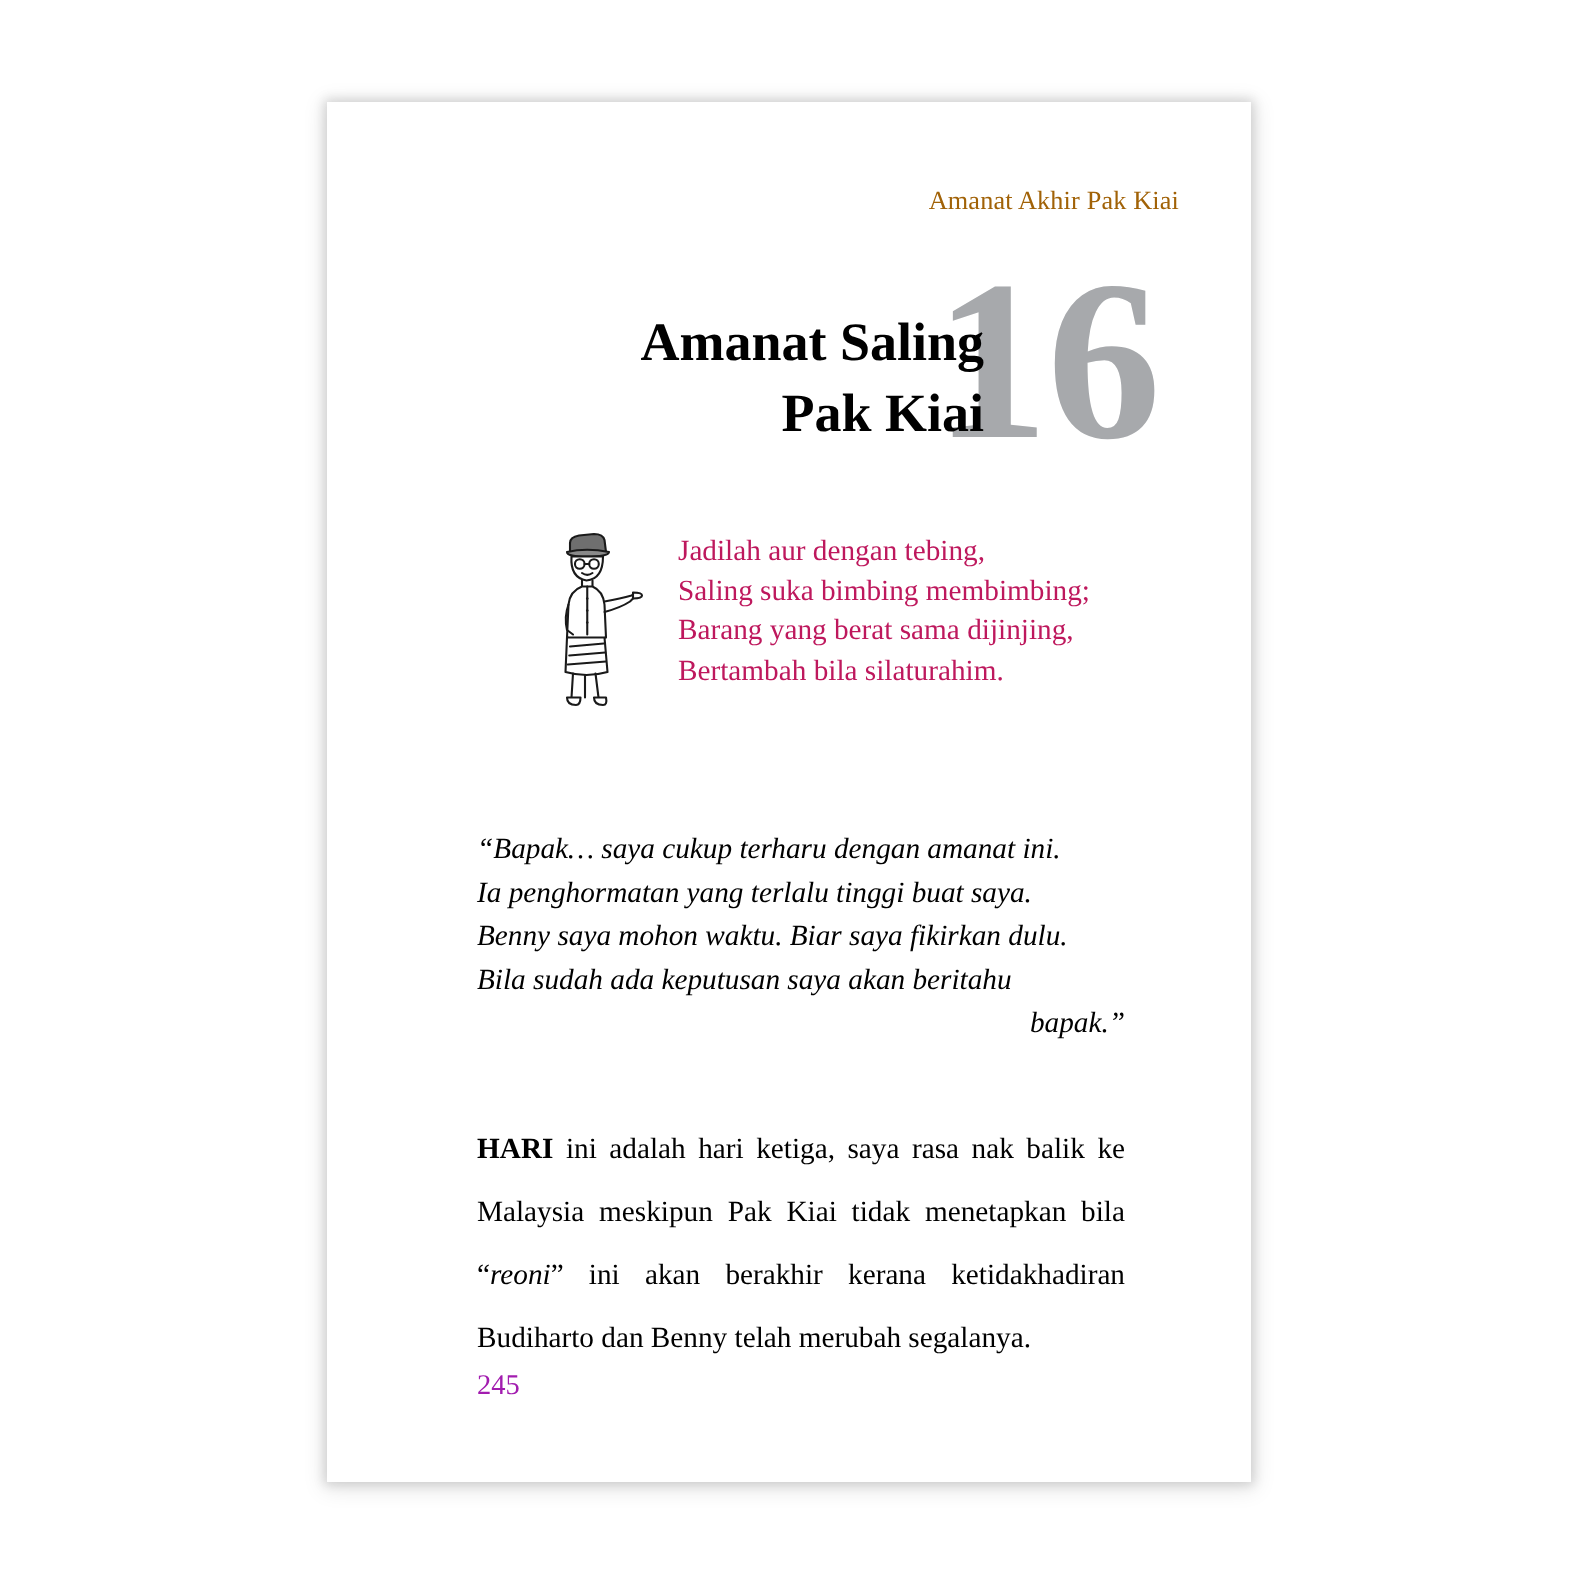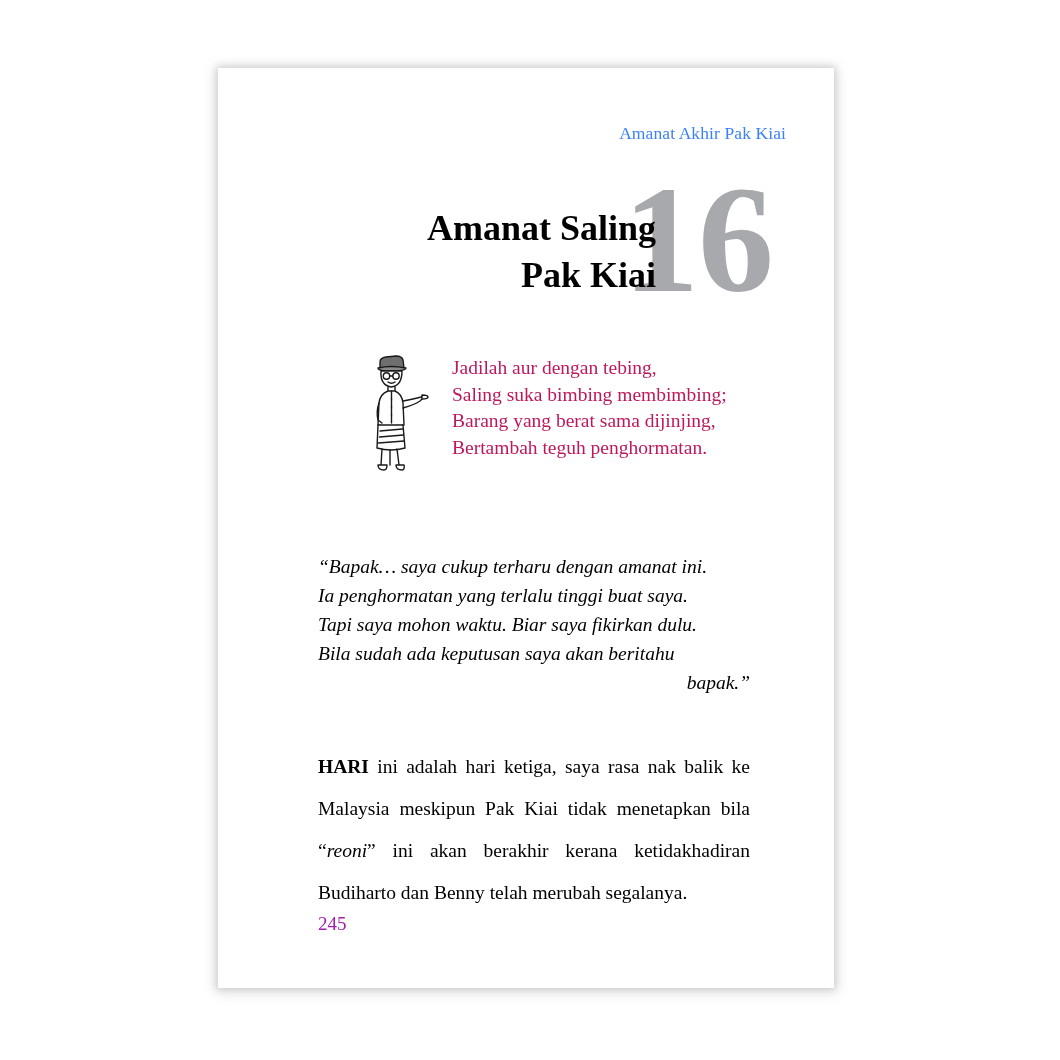--- a/index.html
+++ b/index.html
@@ -35,21 +35,21 @@
     overflow: hidden;
   }
 
   
   .running-head {
     position: absolute;
     right: 48px;
     top: 55px;
     font-size: 17.5px;
     letter-spacing: 0.1px;
-    color: #3b82f6;
+    color: #a16207;
     text-align: right;
     white-space: nowrap;
   }
 
   
   .chapter-block {
     position: absolute;
     left: 48px;
     top: 120px;
     width: 520px;
@@ -206,28 +206,28 @@
 
           <path d="M12 112 Q12 117 18 117 Q21 117 21 112 Z" fill="#ffffff"></path>
           <path d="M30 112 Q30 117 36 117 Q39 117 38 112 Z" fill="#ffffff"></path>
         </g>
       </svg>
     </div>
     <div class="verse">
       <div>Jadilah aur dengan tebing,</div>
       <div>Saling suka bimbing membimbing;</div>
       <div>Barang yang berat sama dijinjing,</div>
-      <div>Bertambah teguh penghormatan.</div>
+      <div>Bertambah bila silaturahim.</div>
     </div>
   </div>
 
   <div class="pullquote">
     <div>“Bapak… saya cukup terharu dengan amanat ini.</div>
     <div>Ia penghormatan yang terlalu tinggi buat saya.</div>
-    <div>Tapi saya mohon waktu. Biar saya fikirkan dulu.</div>
+    <div>Benny saya mohon waktu. Biar saya fikirkan dulu.</div>
     <div>Bila sudah ada keputusan saya akan beritahu</div>
     <div class="last">bapak.”</div>
   </div>
 
   <div class="body-text"><span class="dropcaps">HARI</span><span> ini adalah hari ketiga, saya rasa nak balik ke Malaysia meskipun Pak Kiai tidak menetapkan bila “</span><em class="quoteword">reoni</em><span>” ini akan berakhir kerana ketidakhadiran Budiharto dan Benny telah merubah segalanya.</span></div>
 
   <div class="folio">245</div>
 
 </div>
 

